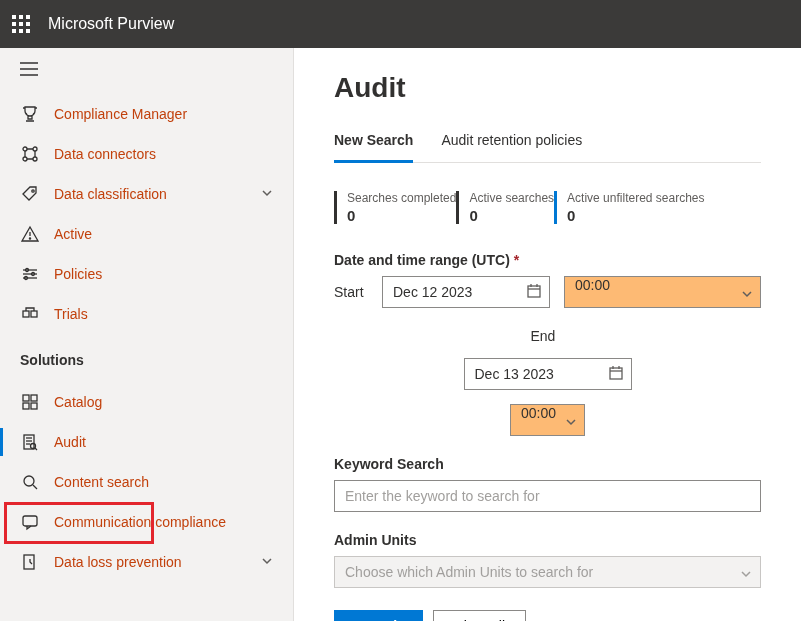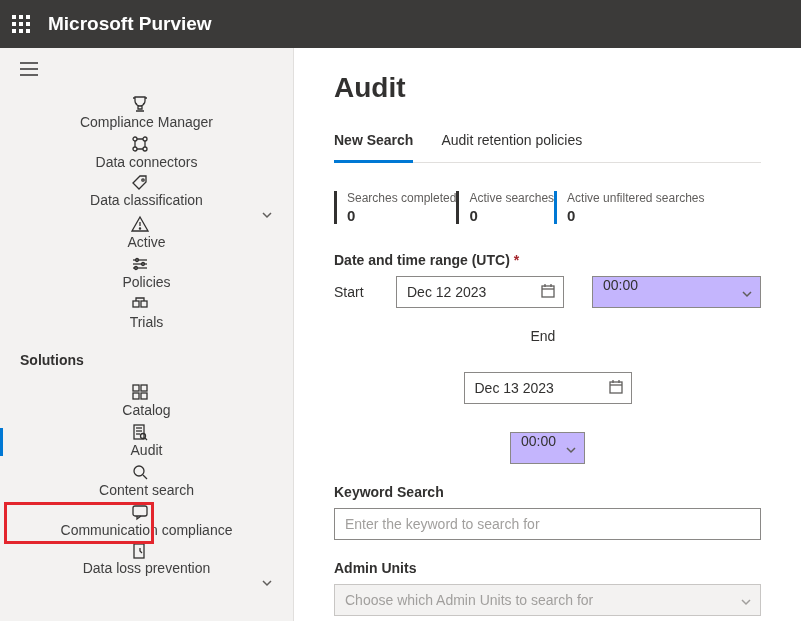--- a/index.html
+++ b/index.html
@@ -2,33 +2,33 @@
 <html><head>
 <meta charset="utf-8">
 <style>
   * { box-sizing: border-box; margin: 0; padding: 0; font-family: "Segoe UI", -apple-system, sans-serif; }
   body { width: 801px; height: 621px; overflow: hidden; background: #fff; }
 
   
   .topbar { height: 48px; background: #3b3a39; color: #fff; display: flex; align-items: center; padding: 0 12px; }
   .waffle { width: 18px; height: 18px; display: grid; grid-template-columns: repeat(3,4px); grid-template-rows: repeat(3,4px); gap: 3px; margin-right: 18px; cursor: pointer; }
   .waffle span { background: #fff; width: 4px; height: 4px; }
-  .topbar-title { font-size: 19px; font-weight: 700; }
+  .topbar-title { font-size: 16px; font-weight: 400; }
 
   
   .layout { display: flex; height: calc(621px - 48px); }
   .sidebar { width: 294px; background: #f3f2f1; border-right: 1px solid #e1dfdd; position: relative; }
   .main { flex: 1; padding: 24px 40px 24px 40px; overflow: hidden; position: relative; }
 
   
   .hamburger { padding: 14px 20px 8px; cursor: pointer; }
   .hamburger svg { width: 18px; height: 14px; }
 
   .nav-list { list-style: none; margin-top: 6px; }
-  .nav-item { display: flex; align-items: center; height: 40px; padding: 0 20px; font-size: 14px; color: #404040; cursor: pointer; position: relative; flex-direction: column; }
+  .nav-item { display: flex; align-items: center; height: 40px; padding: 0 20px; font-size: 14px; color: #c2410c; cursor: pointer; position: relative; }
   .nav-item .icon { width: 20px; height: 20px; margin-right: 14px; display: flex; align-items: center; justify-content: center; }
   .nav-item .icon svg { width: 18px; height: 18px; stroke: #323130; fill: none; stroke-width: 1.3; }
   .nav-item .chev { margin-left: auto; }
   .nav-item .chev svg { width: 12px; height: 12px; stroke: #605e5c; fill: none; stroke-width: 1.5; }
   .nav-item.active::before { content: ""; position: absolute; left: 0; top: 6px; bottom: 6px; width: 3px; background: #0078d4; }
 
   .section-header { font-size: 14px; font-weight: 600; color: #323130; padding: 18px 20px 8px; }
 
   .highlight-box { position: absolute; left: 4px; top: 454px; width: 150px; height: 42px; border: 3px solid #e3262d; pointer-events: none; }
 
@@ -39,28 +39,28 @@
   .tab.active { font-weight: 600; border-bottom-color: #0078d4; }
 
   .stats { display: flex; margin-bottom: 28px; }
   .stat { border-left: 3px solid #323130; padding-left: 10px; }
   .stat.accent { border-left-color: #0078d4; }
   .stat-label { font-size: 12px; color: #605e5c; margin-bottom: 2px; }
   .stat-value { font-size: 15px; font-weight: 600; color: #323130; }
 
   .field-label { font-size: 14px; font-weight: 600; color: #323130; margin-bottom: 8px; }
   .field-label .req { color: #a4262c; }
-  .row { display: flex; align-items: center; gap: 28px; margin-bottom: 20px; }
+  .row { display: flex; align-items: center; gap: 14px; margin-bottom: 20px; }
   .row-label { font-size: 14px; color: #323130; width: 34px; }
   .date-input { position: relative; width: 168px; }
   .date-input input { width: 100%; height: 32px; border: 1px solid #8a8886; padding: 0 32px 0 10px; font-size: 14px; color: #323130; background: #fff; }
   .date-input .cal-icon { position: absolute; right: 8px; top: 7px; pointer-events: none; }
   .date-input .cal-icon svg { width: 16px; height: 16px; stroke: #605e5c; fill: none; stroke-width: 1.3; }
   .time-select { flex: 1; position: relative; }
-  .time-select select, .time-select .pseudo { width: 100%; height: 32px; border: 1px solid #8a8886; padding: 0 28px 0 10px; font-size: 14px; color: #323130; background: #c4b5fd; appearance: none; }
+  .time-select select, .time-select .pseudo { width: 100%; height: 32px; border: 1px solid #8a8886; padding: 0 28px 0 10px; font-size: 14px; color: #323130; background: #fdba74; appearance: none; }
   .time-select .chev { position: absolute; right: 8px; top: 10px; pointer-events: none; }
   .time-select .chev svg { width: 12px; height: 12px; stroke: #605e5c; fill: none; stroke-width: 1.5; }
 
   .text-input { width: 100%; height: 32px; border: 1px solid #8a8886; padding: 0 10px; font-size: 14px; color: #1d4ed8; }
   .text-input::placeholder { color: #a19f9d; }
   .disabled-select { width: 100%; height: 32px; border: 1px solid #c8c6c4; background: #f3f2f1; padding: 0 28px 0 10px; font-size: 14px; color: #a19f9d; display: flex; align-items: center; position: relative; }
   .disabled-select .chev { position: absolute; right: 8px; top: 10px; }
   .disabled-select .chev svg { width: 12px; height: 12px; stroke: #a19f9d; fill: none; stroke-width: 1.5; }
 
   .section { margin-bottom: 20px; }

